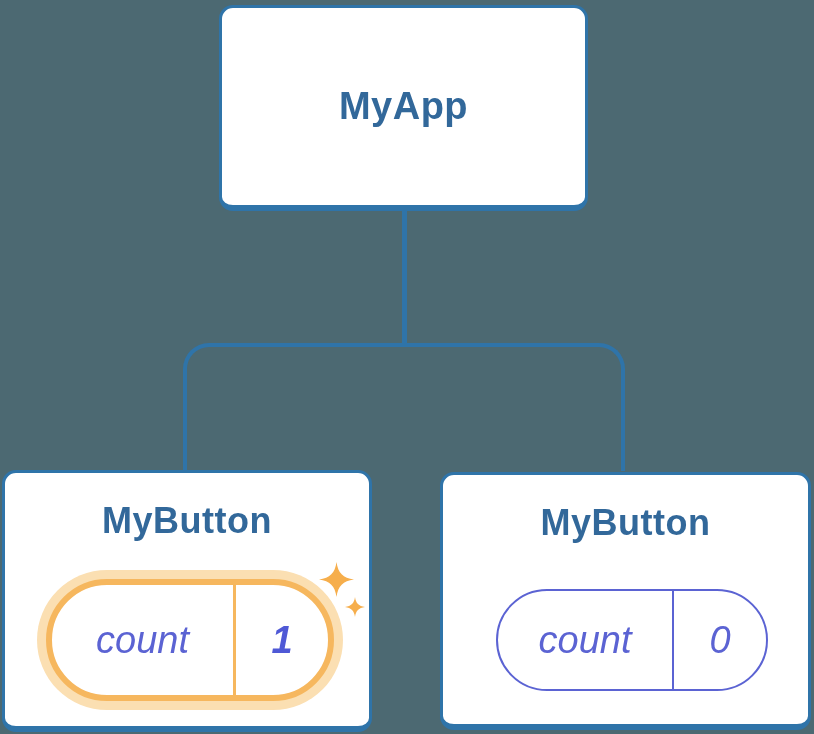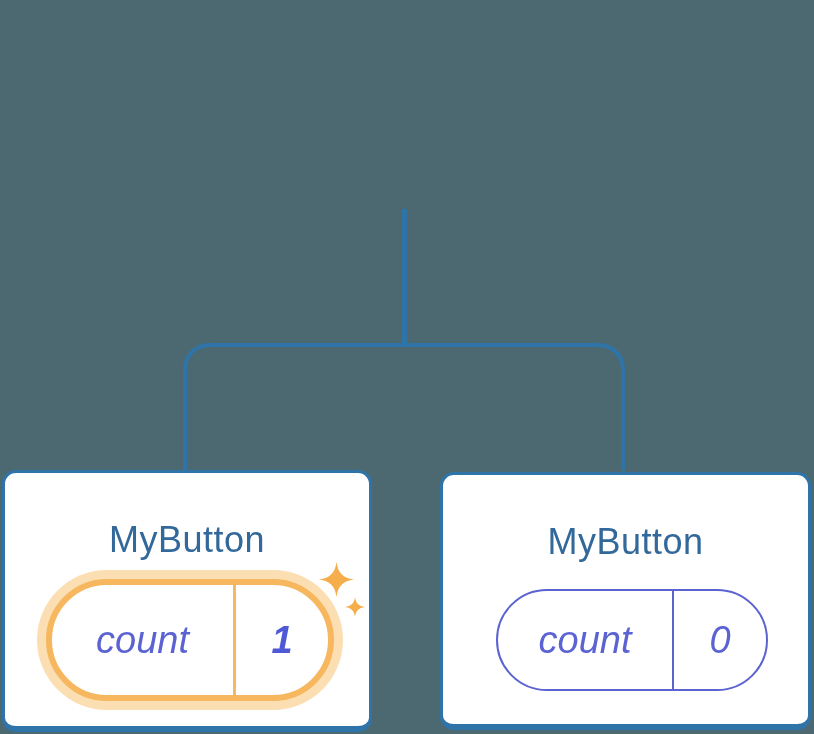--- a/index.html
+++ b/index.html
@@ -39,21 +39,21 @@
     left:219px;top:5px;width:369px;height:206px;
     display:flex;align-items:center;justify-content:center;
   }
   .node-left{left:2px;top:470px;width:370px;height:262px;}
   .node-right{left:440px;top:472px;width:371px;height:258px;}
   .title{
     font-size:38px;font-weight:bold;color:var(--title-text);
     letter-spacing:0.5px;line-height:1.15;
   }
   .child-title{
-    margin-top:46px;text-align:center;font-size:36px;font-weight:normal;
+    margin-top:27px;text-align:center;font-size:36px;font-weight:bold;
     color:var(--title-text);letter-spacing:0.5px;line-height:1.15;
   }
   
   .pill{
     position:absolute;display:flex;align-items:stretch;box-sizing:border-box;
     background:var(--box-fill);border-radius:999px;overflow:hidden;font-style:italic;
   }
   .pill-highlight{
     left:41px;top:106px;width:288px;height:122px;
     border:6px solid var(--highlight-orange);
@@ -75,20 +75,23 @@
   .sparkle-sm{left:340px;top:124px;width:20px;height:20px;}
 </style>
 </head>
 <body>
 
 <div class="canvas">
 
   <div class="vline"></div>
   <div class="bracket"></div>
 
+  <div class="box node-root">
+    <span class="title">MyApp</span>
+  </div>
 
   <div class="box node-left">
     <div class="child-title">MyButton</div>
     <div class="pill pill-highlight">
       <div class="cell cell-key">count</div>
       <div class="divider-orange"></div>
       <div class="cell cell-val">1</div>
     </div>
     <svg class="sparkle sparkle-lg" viewBox="0 0 24 24" aria-hidden="true">
       <path fill="currentColor" d="M12 0 C13 7.5 16.5 11 24 12 C16.5 13 13 16.5 12 24 C11 16.5 7.5 13 0 12 C7.5 11 11 7.5 12 0 Z"></path>

